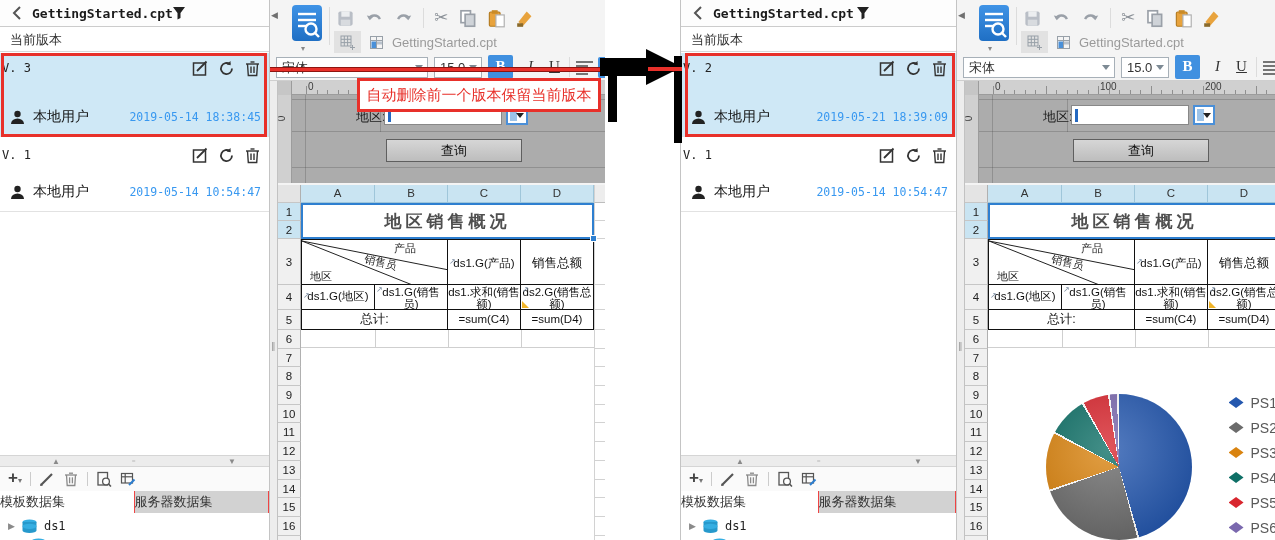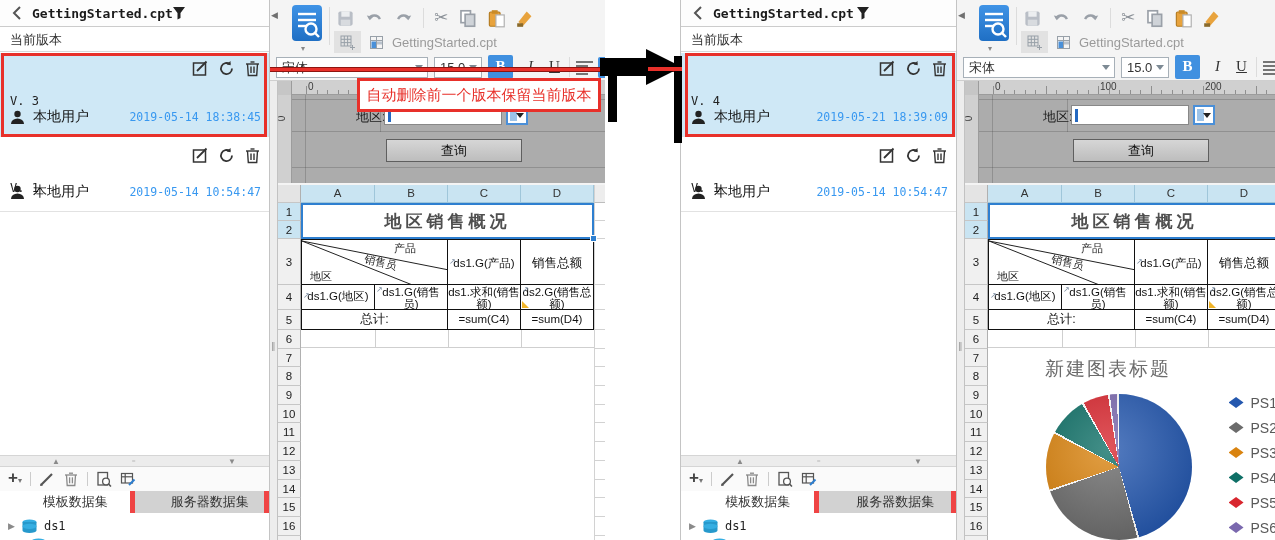--- a/index.html
+++ b/index.html
@@ -10,34 +10,34 @@
   
   .vp { position:absolute; top:0; height:540px; background:#fff; border-right:1px solid #c4c4c4; overflow:hidden; }
   .vp-header { position:absolute; top:0; left:0; right:0; height:27px; border-bottom:1px solid #ccc; background:#fdfdfd; }
   .vp-back { position:absolute; left:10px; top:5px; width:16px; height:16px; color:#555; }
   .vp-file { position:absolute; left:32px; top:6px; font-size:13px; font-weight:bold; color:#1a1a1a; }
   .vp-funnel { position:absolute; top:6px; width:14px; height:14px; }
   .vp-curlabel { position:absolute; top:27px; left:0; right:0; height:25px; border-bottom:1px solid #d8d8d8; font-size:13px; color:#333; line-height:25px; padding-left:10px; background:#fff; }
   .vcard { position:absolute; left:0; right:0; height:84px; background:#fff; border-bottom:1px solid #e2e2e2; }
   .vcard.sel { background:#cfe8f6; }
   .vredbox { position:absolute; border:3px solid #e8302a; pointer-events:none; z-index:5; }
-  .vname { position:absolute; left:10px; top:8px; font-size:12px; color:#222;margin-top:33px; }
+  .vname { position:absolute; left:2px; top:8px; font-size:12px; color:#222; }
   .vicons { position:absolute; right:8px; top:7px; display:flex; gap:9px; }
   .vicons svg { width:17px; height:17px; }
   .vuser { position:absolute; left:10px; bottom:10px; display:flex; align-items:center; gap:8px; font-size:14px; color:#111; }
   .vdate { position:absolute; right:8px; bottom:12px; font-size:11.5px; color:#3898f0; }
   .vp-splitter { position:absolute; left:0; right:0; top:455px; height:12px; background:#ececec; border-top:1px solid #d5d5d5; border-bottom:1px solid #d5d5d5; font-size:8px; color:#8a8a8a; }
   .vp-splitter span { position:absolute; top:1px; }
   .vp-tools { position:absolute; left:0; right:0; top:467px; height:24px; display:flex; align-items:center; gap:8px; padding-left:8px; background:#fafafa; }
   .vp-tools .sep { width:1px; height:14px; background:#ccc; }
   .vp-tools svg { width:16px; height:16px; }
   .vp-plus { font-size:17px; font-weight:bold; color:#444; line-height:16px; }
   .vp-plus small { font-size:8px; color:#777; }
   .vp-tabs { position:absolute; left:0; right:0; top:491px; height:22px; background:#d2d2d2; display:flex; font-size:13px; color:#333; }
-  .vp-tab { flex:1; text-align:center; line-height:22px; background:#d2d2d2; border-right:5px solid #ef4444;padding-left:21px; }
+  .vp-tab { flex:1; line-height:22px; background:#d2d2d2; border-right:1px solid #ef4444; }
   .vp-tab.active { background:#fff; }
   .vp-tree { position:absolute; left:0; right:0; top:513px; bottom:0; background:#fff; }
   .ds-row { position:absolute; left:0; top:3px; height:20px; display:flex; align-items:center; gap:6px; }
   .tree-arrow { color:#8a8a8a; font-size:9px; margin-left:8px; }
   .ds-name { font-size:12px; color:#222; }
   .db-ico { width:17px; height:15px; }
   .ds-partial { position:absolute; left:30px; top:25px; }
 
   
   .designer { position:absolute; top:0; height:540px; overflow:hidden; background:#f4f4f4; }
@@ -488,21 +488,21 @@
     <svg class="vp-back" viewBox="0 0 16 16">
         <path d="M10 2 L4 8 L10 14" fill="none" stroke="#555" stroke-width="2"></path>
       </svg>
     <span class="vp-file mono">GettingStarted.cpt</span>
     <svg class="vp-funnel" style="left:175px" viewBox="0 0 14 14">
         <path d="M1 1 H13 L8.5 7 V12 L5.5 13.5 V7 Z" fill="#222"></path>
       </svg>
   </div>
   <div class="vp-curlabel">当前版本</div>
   <div class="vcard sel" style="top:53px">
-    <span class="vname mono">V. 4</span>
+    <span class="vname mono">V. 2</span>
     <div class="vicons">
       <svg viewBox="0 0 17 17">
           <rect x="1.5" y="3" width="12" height="12" fill="none" stroke="#333" stroke-width="1.5"></rect>
           <line x1="5" y1="11" x2="14.5" y2="1.5" stroke="#333" stroke-width="1.8"></line>
         </svg>
       <svg viewBox="0 0 17 17">
           <path d="M14 8.5 a5.5 5.5 0 1 1 -2-4.2" fill="none" stroke="#333" stroke-width="1.8"></path>
           <path d="M12.5 1 L12.7 5.2 L8.6 4.4 Z" fill="#333"></path>
         </svg>
       <svg viewBox="0 0 17 17">
@@ -805,21 +805,20 @@
       <div class="tcell" style="left:147px;top:125px;width:73px;height:20px;line-height:19px">=sum(C4)</div>
       <div class="tcell" style="left:220px;top:125px;width:73px;height:20px;line-height:19px">=sum(D4)</div>
 
       <div class="row6" style="top:145px;height:18px">
           <i style="left:74px"></i>
           <i style="left:147px"></i>
           <i style="left:220px"></i>
         </div>
 
       <div class="chart">
-        <div class="chart-title">新建图表标题</div>
         <div class="pie" style="background: conic-gradient(rgb(36, 87, 174) 0%, rgb(36, 87, 174) 45.55%, rgb(255, 255, 255) 45.55%, rgb(255, 255, 255) 46%, rgb(107, 107, 107) 46%, rgb(107, 107, 107) 69.55%, rgb(255, 255, 255) 69.55%, rgb(255, 255, 255) 70%, rgb(217, 131, 15) 70%, rgb(217, 131, 15) 82.55%, rgb(255, 255, 255) 82.55%, rgb(255, 255, 255) 83%, rgb(14, 111, 102) 83%, rgb(14, 111, 102) 91.55%, rgb(255, 255, 255) 91.55%, rgb(255, 255, 255) 92%, rgb(216, 38, 46) 92%, rgb(216, 38, 46) 97.55%, rgb(255, 255, 255) 97.55%, rgb(255, 255, 255) 98%, rgb(122, 104, 174) 98%, rgb(122, 104, 174) 99.55%, rgb(255, 255, 255) 99.55%, rgb(255, 255, 255) 100%);">
             <div class="pie-sheen"></div>
           </div>
         <div class="legend">
             <div class="leg-item">
               <span class="leg-marker" style="background: rgb(36, 87, 174);"></span>
               <span class="leg-label">PS1</span>
             </div>
             <div class="leg-item">
               <span class="leg-marker" style="background: rgb(107, 107, 107);"></span>

